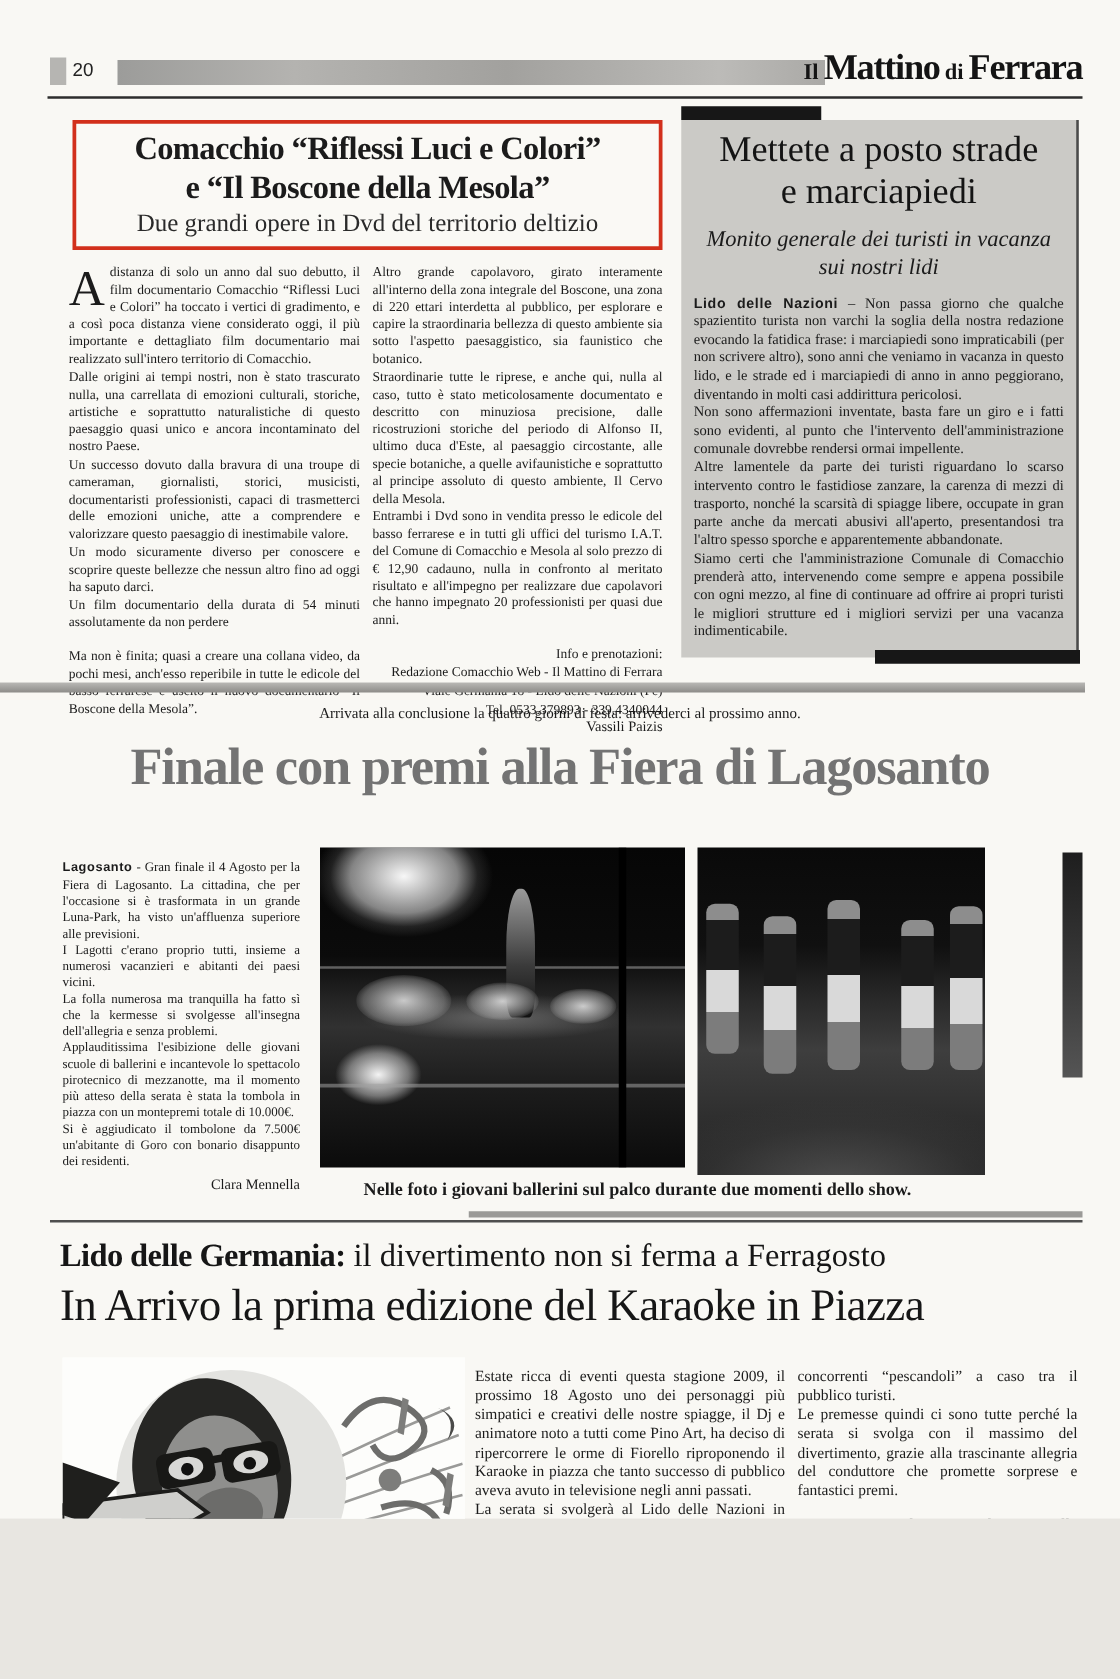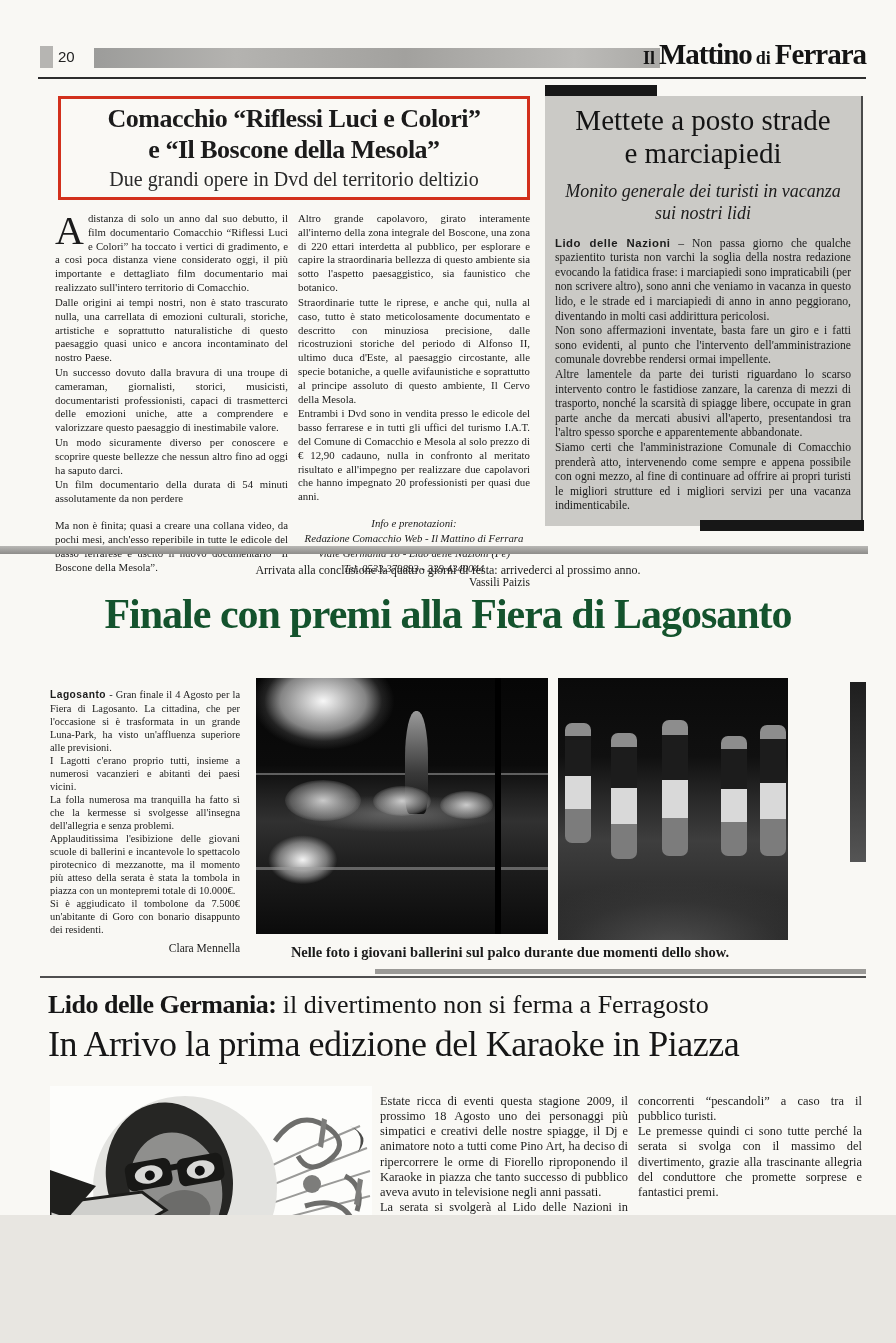--- a/index.html
+++ b/index.html
@@ -22,21 +22,21 @@
   .redbox{position:absolute;left:58px;top:96px;width:466px;height:98px;border:3px solid #d2301c;
     text-align:center;background:#faf9f5;}
   .redbox .t{font-size:26px;font-weight:bold;line-height:1.18;margin-top:5px;letter-spacing:-0.5px;}
   .redbox .s{font-size:20px;margin-top:3px;color:#2a2a2a;}
   .dvd-col{position:absolute;top:212px;width:233px;}
   .dvd-col.c1{left:55px;}
   .dvd-col.c2{left:298px;width:232px;}
   .bodytext p{font-size:10.8px;line-height:1.28;text-align:justify;margin:0 0 1px 0;}
   .dropcap{float:left;font-size:40px;line-height:0.82;padding:3px 4px 0 0;font-weight:normal;}
   .gap-top{margin-top:13px !important;}
-  .info p{text-align:center;font-style:italic;}
+  .info p{text-align:right;}
   .byline{font-size:11.5px;text-align:right;}
 
   
   .strade-topbar{position:absolute;left:545px;top:85px;width:112px;height:11px;background:#171717;}
   .strade-botbar{position:absolute;left:700px;top:520px;width:164px;height:11px;background:#171717;}
   .strade-box{position:absolute;left:545px;top:96px;width:318px;height:430px;background:#cbcac6;
     border-right:2px solid #4a4a4a;box-sizing:border-box;padding:8px 10px;overflow:hidden;}
   .strade-box .t{font-size:29px;text-align:center;line-height:1.15;color:#141414;}
   .strade-box .s{font-size:18px;font-style:italic;text-align:center;line-height:1.25;margin-top:9px;}
   .strade-body{margin-top:11px;}
@@ -48,21 +48,21 @@
     background:linear-gradient(180deg,#b9b8b5,#8d8c89);}
   .div2a{position:absolute;left:375px;top:969px;width:491px;height:5px;background:#9b9a97;}
   .div2b{position:absolute;left:40px;top:976px;width:826px;height:2px;background:#4f4f4f;}
   .dotline{position:absolute;left:40px;top:1294px;width:826px;height:0;border-top:2px dotted #9e9d9a;}
   .bottom-smear{position:absolute;left:0;top:1331px;width:896px;height:12px;
     background:linear-gradient(90deg,rgba(110,110,108,.55),rgba(150,150,148,.35) 35%,rgba(170,170,168,.18) 65%,rgba(200,200,198,.05));}
 
   
   .kicker{position:absolute;left:60px;top:563px;width:776px;text-align:center;font-size:12px;color:#1a1a1a;}
   .fiera-head{position:absolute;left:40px;top:590px;width:816px;text-align:center;
-    font-size:42px;font-weight:bold;letter-spacing:-1px;color:#14532d;}
+    font-size:42px;font-weight:bold;letter-spacing:-1px;color:#737373;}
   .lago-col{position:absolute;left:50px;top:688px;width:190px;}
   .lago-col p{font-size:10.4px;line-height:1.25;text-align:justify;margin:0;}
   .lago-byline{font-size:11.5px;text-align:right;margin-top:6px;}
 
   
   .photo{position:absolute;overflow:hidden;}
   .photo-left{left:256px;top:678px;width:292px;height:256px;
     background:
       radial-gradient(ellipse 95px 65px at 23% 9%, rgba(255,255,255,.97), rgba(235,235,235,.55) 45%, rgba(180,180,180,.15) 62%, transparent 75%),
       radial-gradient(ellipse 48px 34px at 16% 71%, rgba(255,255,255,.95), rgba(225,225,225,.45) 50%, transparent 72%),

